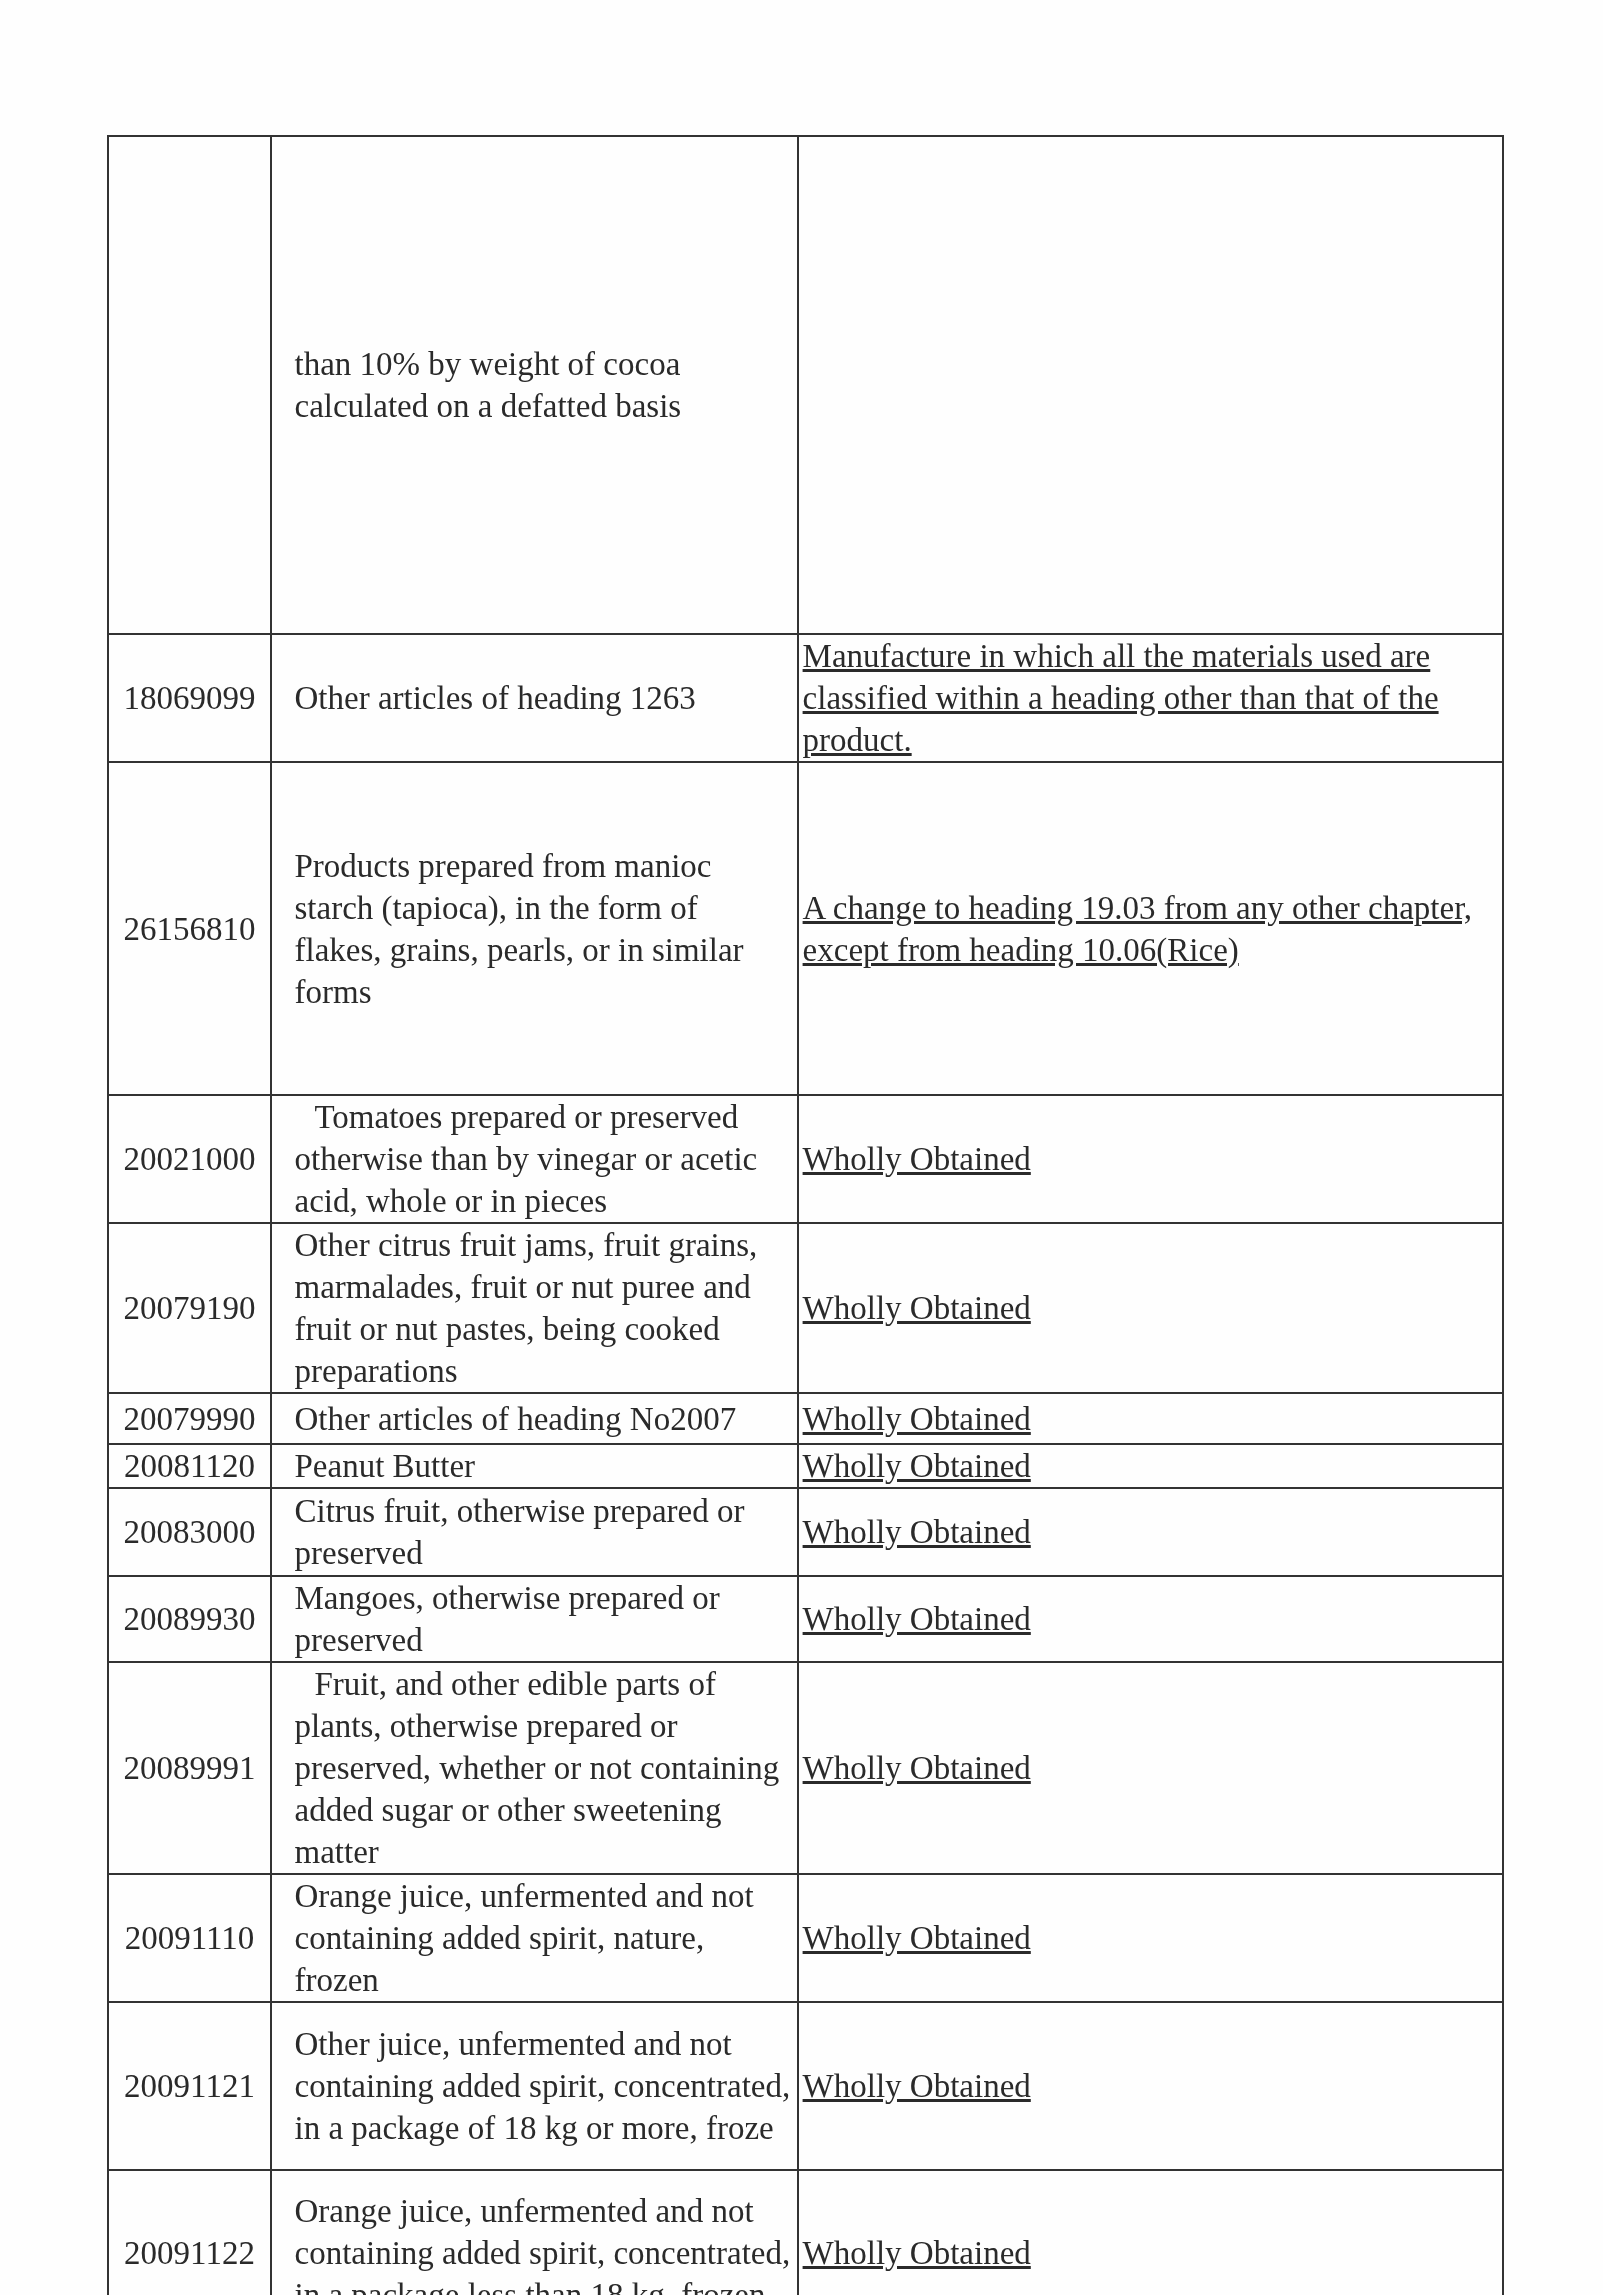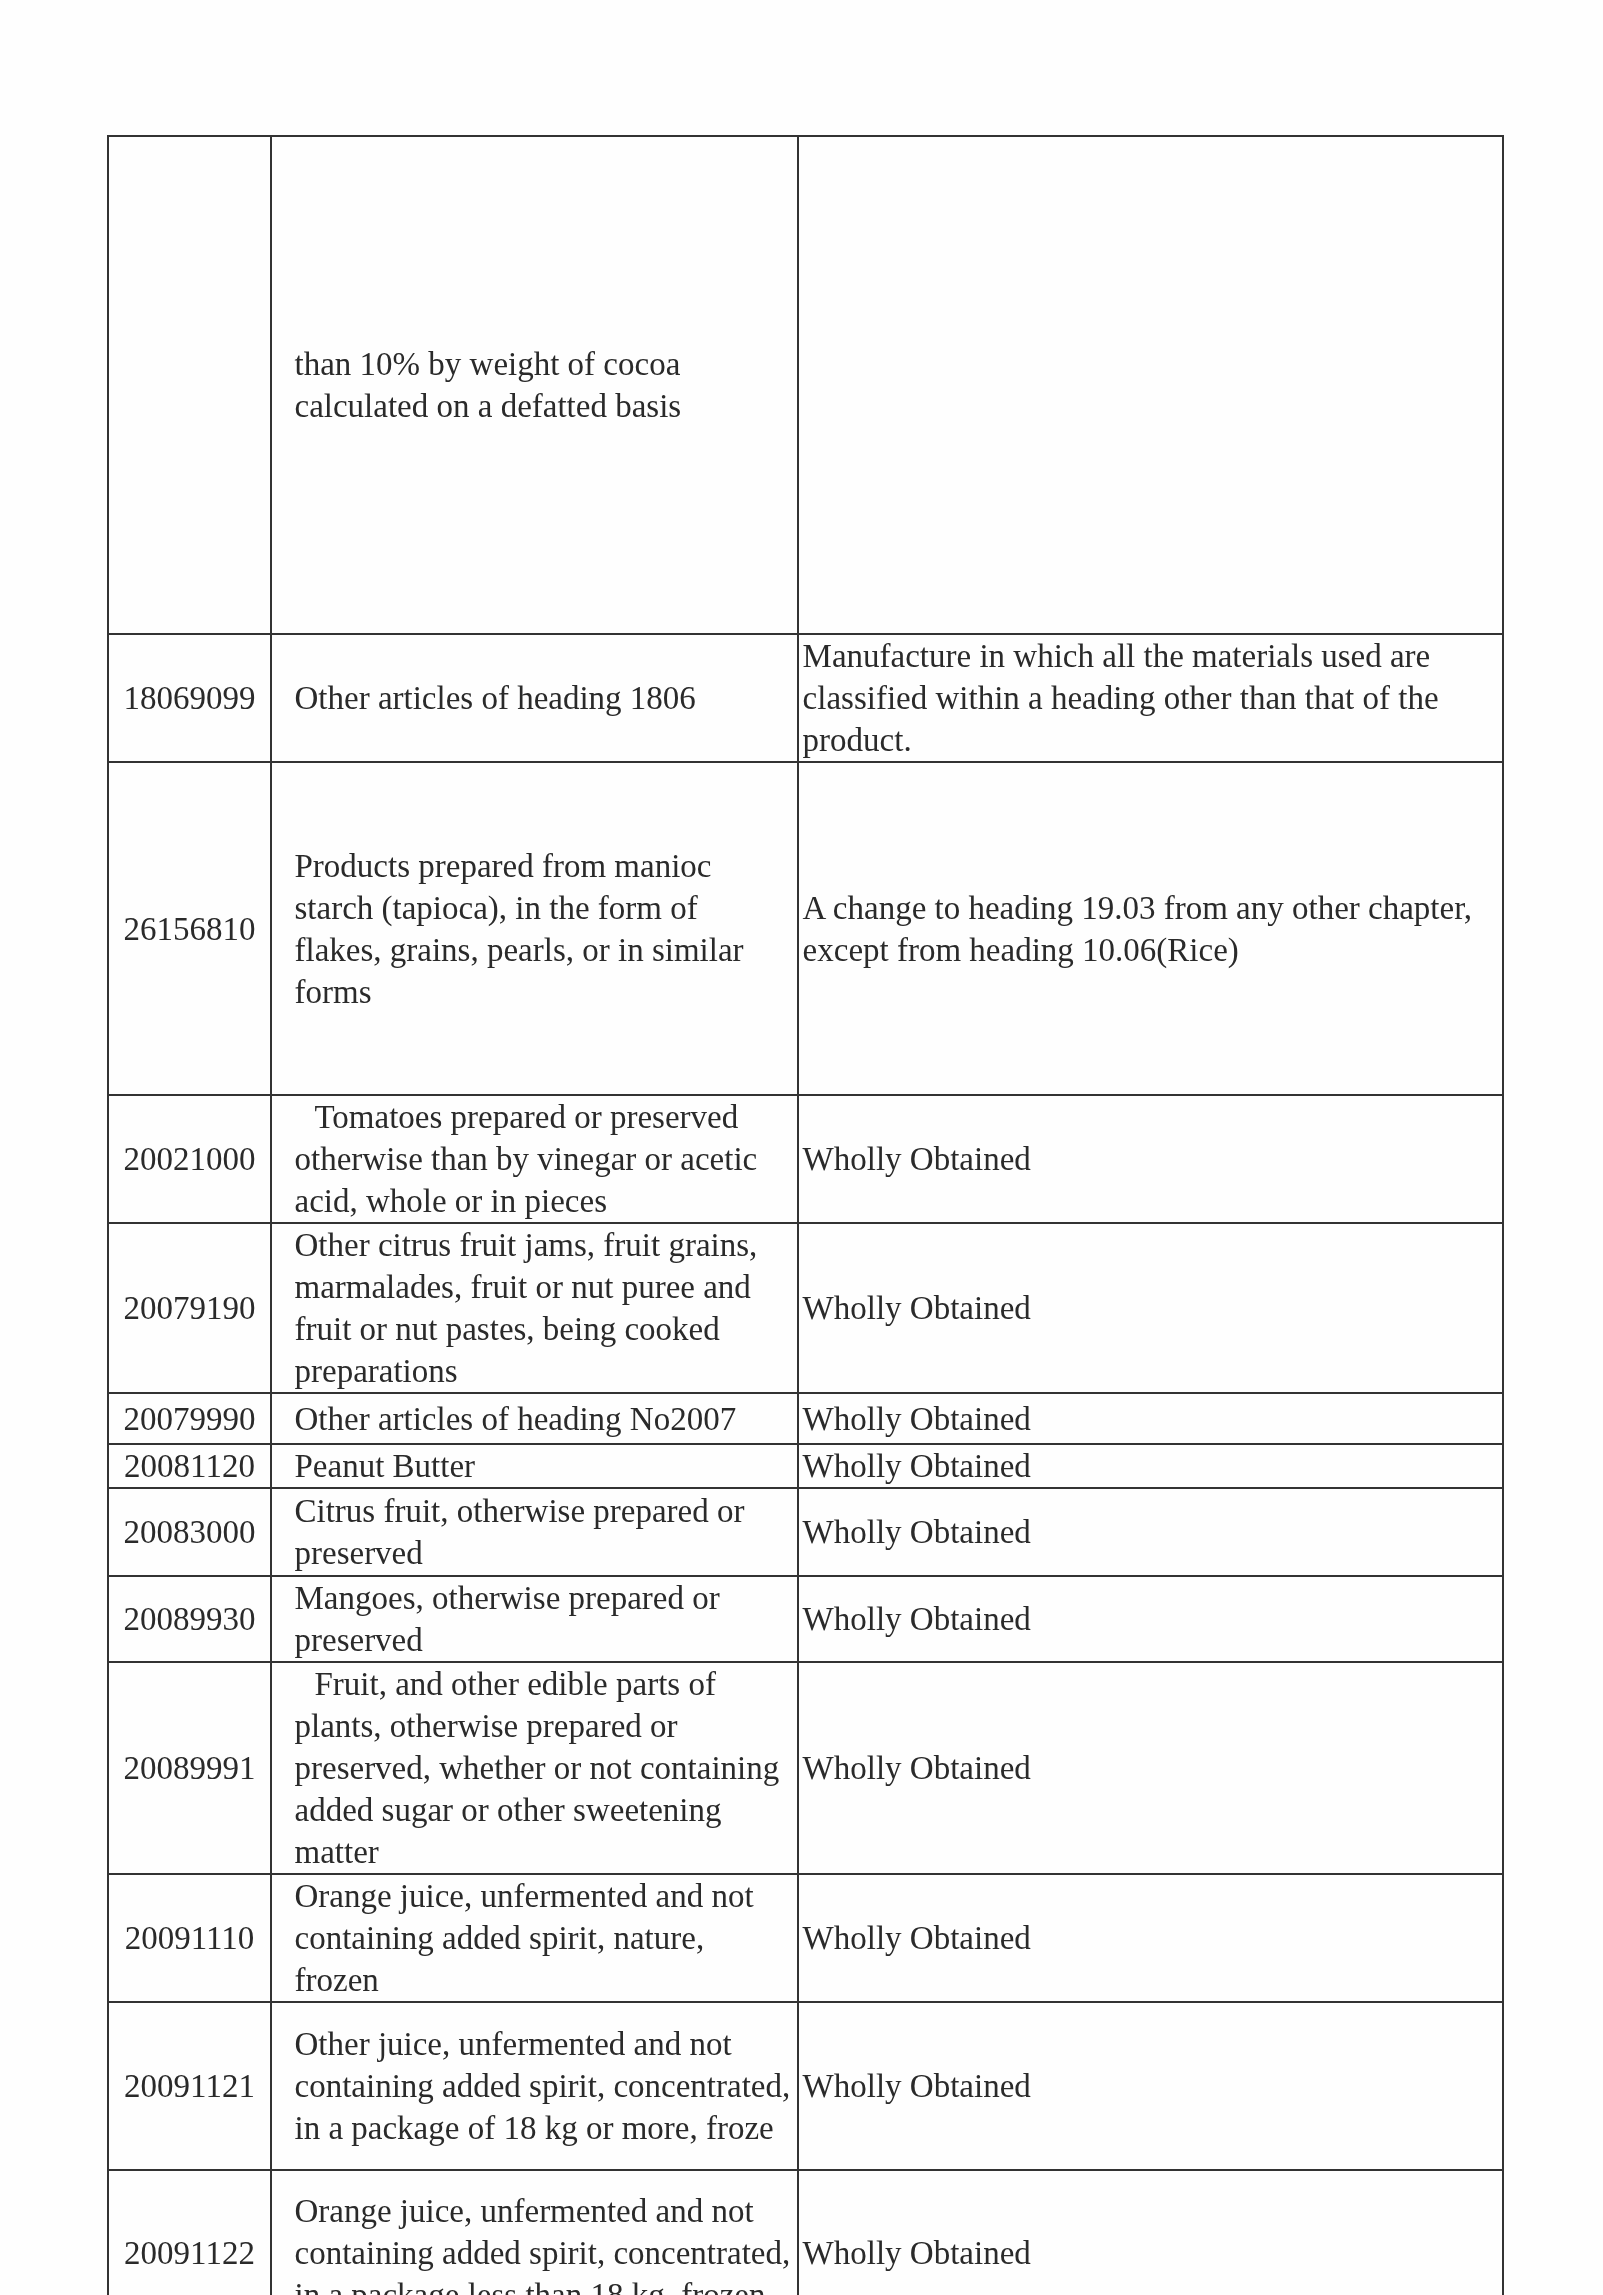--- a/index.html
+++ b/index.html
@@ -17,21 +17,21 @@
     color: #2a2a2a;
   }
   table.rules td {
     border: 2.4px solid #333333;
     vertical-align: middle;
     padding: 0 4.7px 0 7.1px;
     overflow: hidden;
   }
   table.rules td.code { text-align: center; padding: 0 3.6px; border-radius: 10px; }
   table.rules td.desc { padding-left: 22.5px; padding-right: 6px; }
-  table.rules td.rule { padding-left: 3.6px; }
+  table.rules td.rule { padding-left: 3.6px; text-decoration: underline; }
   td.top { vertical-align: top; padding-top: 2.4px; }
   col.c1 { width: 163px; }
   col.c2 { width: 527px; }
   col.c3 { width: 705px; }
 </style>
 </head>
 <body>
 
 <div class="page">
   <table class="rules">
@@ -41,21 +41,21 @@
         <col class="c3">
       </colgroup>
     <tbody>
       <tr style="height:498px">
         <td class="code top"></td>
         <td class="desc top">than 10% by weight of cocoa calculated on a defatted basis</td>
         <td class="rule top"></td>
       </tr>
       <tr style="height:126px">
         <td class="code">18069099</td>
-        <td class="desc">Other articles of heading 1806</td>
+        <td class="desc">Other articles of heading 1263</td>
         <td class="rule">Manufacture in which all the materials used are classified within a heading other than that of the product.</td>
       </tr>
       <tr style="height:333px">
         <td class="code">26156810</td>
         <td class="desc">Products prepared from manioc starch (tapioca), in the form of flakes, grains, pearls, or in similar forms</td>
         <td class="rule">A change to heading 19.03 from any other chapter, except from heading 10.06(Rice)</td>
       </tr>
       <tr style="height:126px">
         <td class="code">20021000</td>
         <td class="desc" style="text-indent:20px">Tomatoes prepared or preserved otherwise than by vinegar or acetic acid, whole or in pieces</td>

